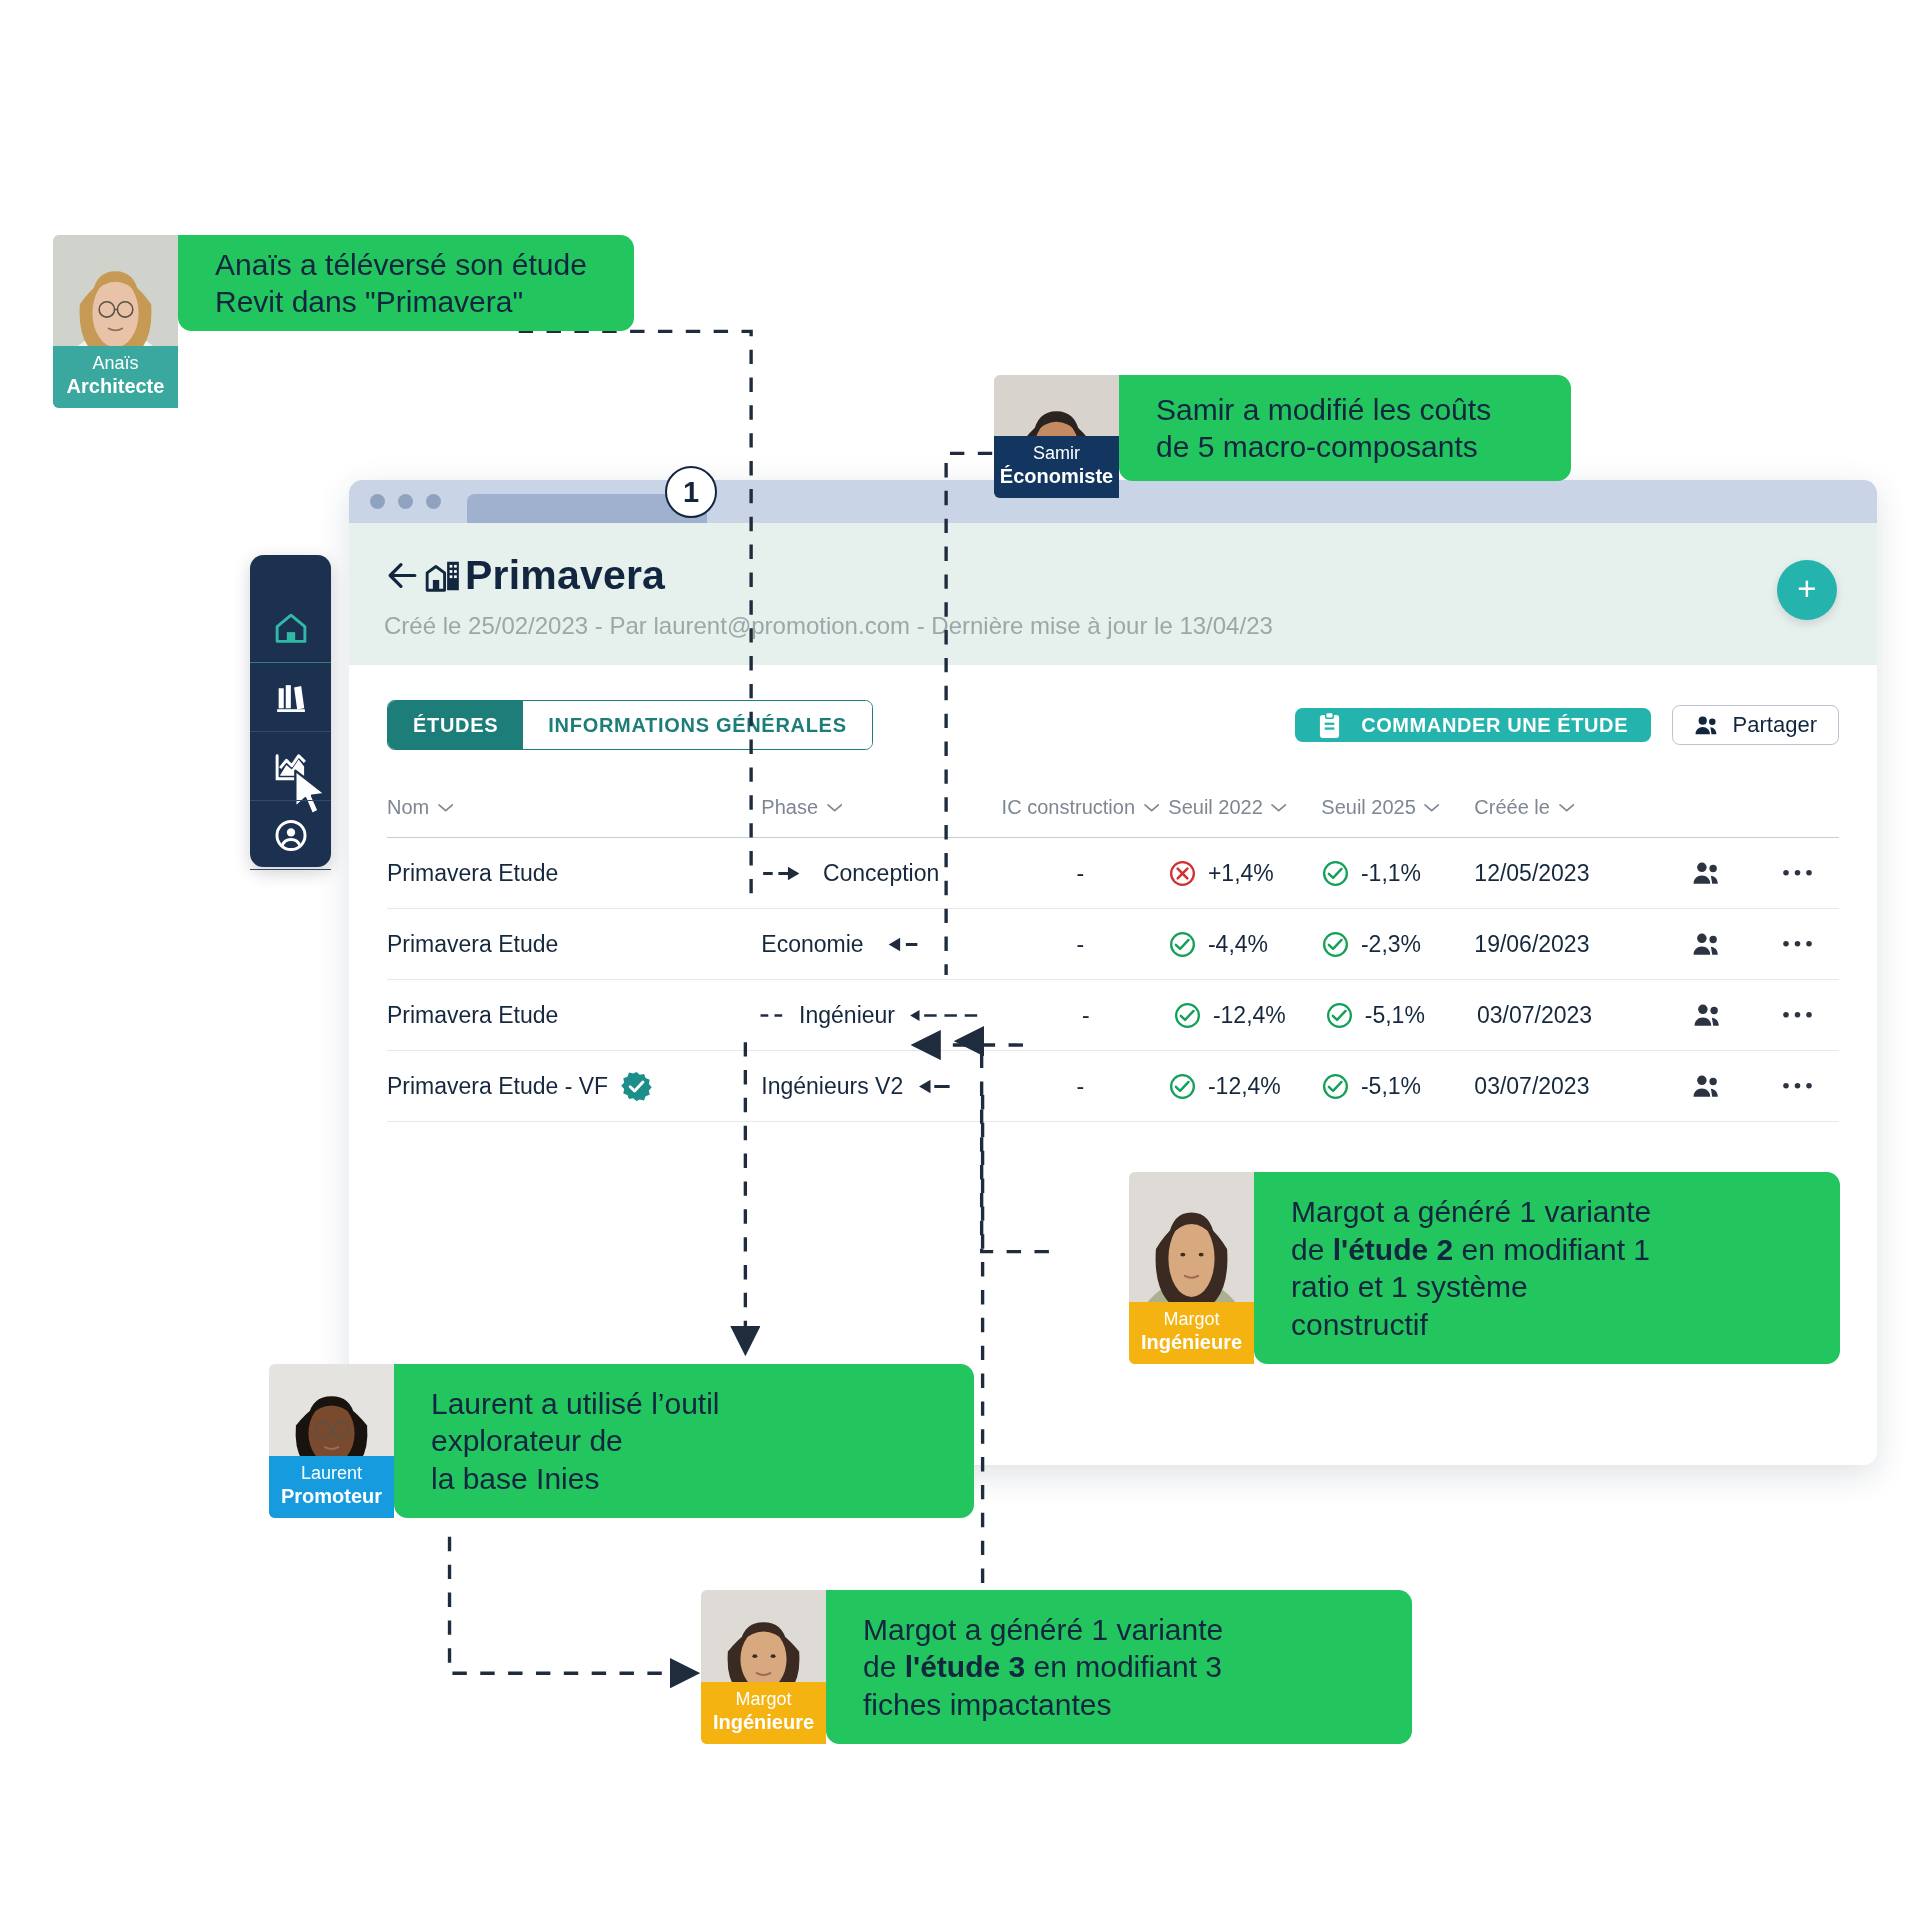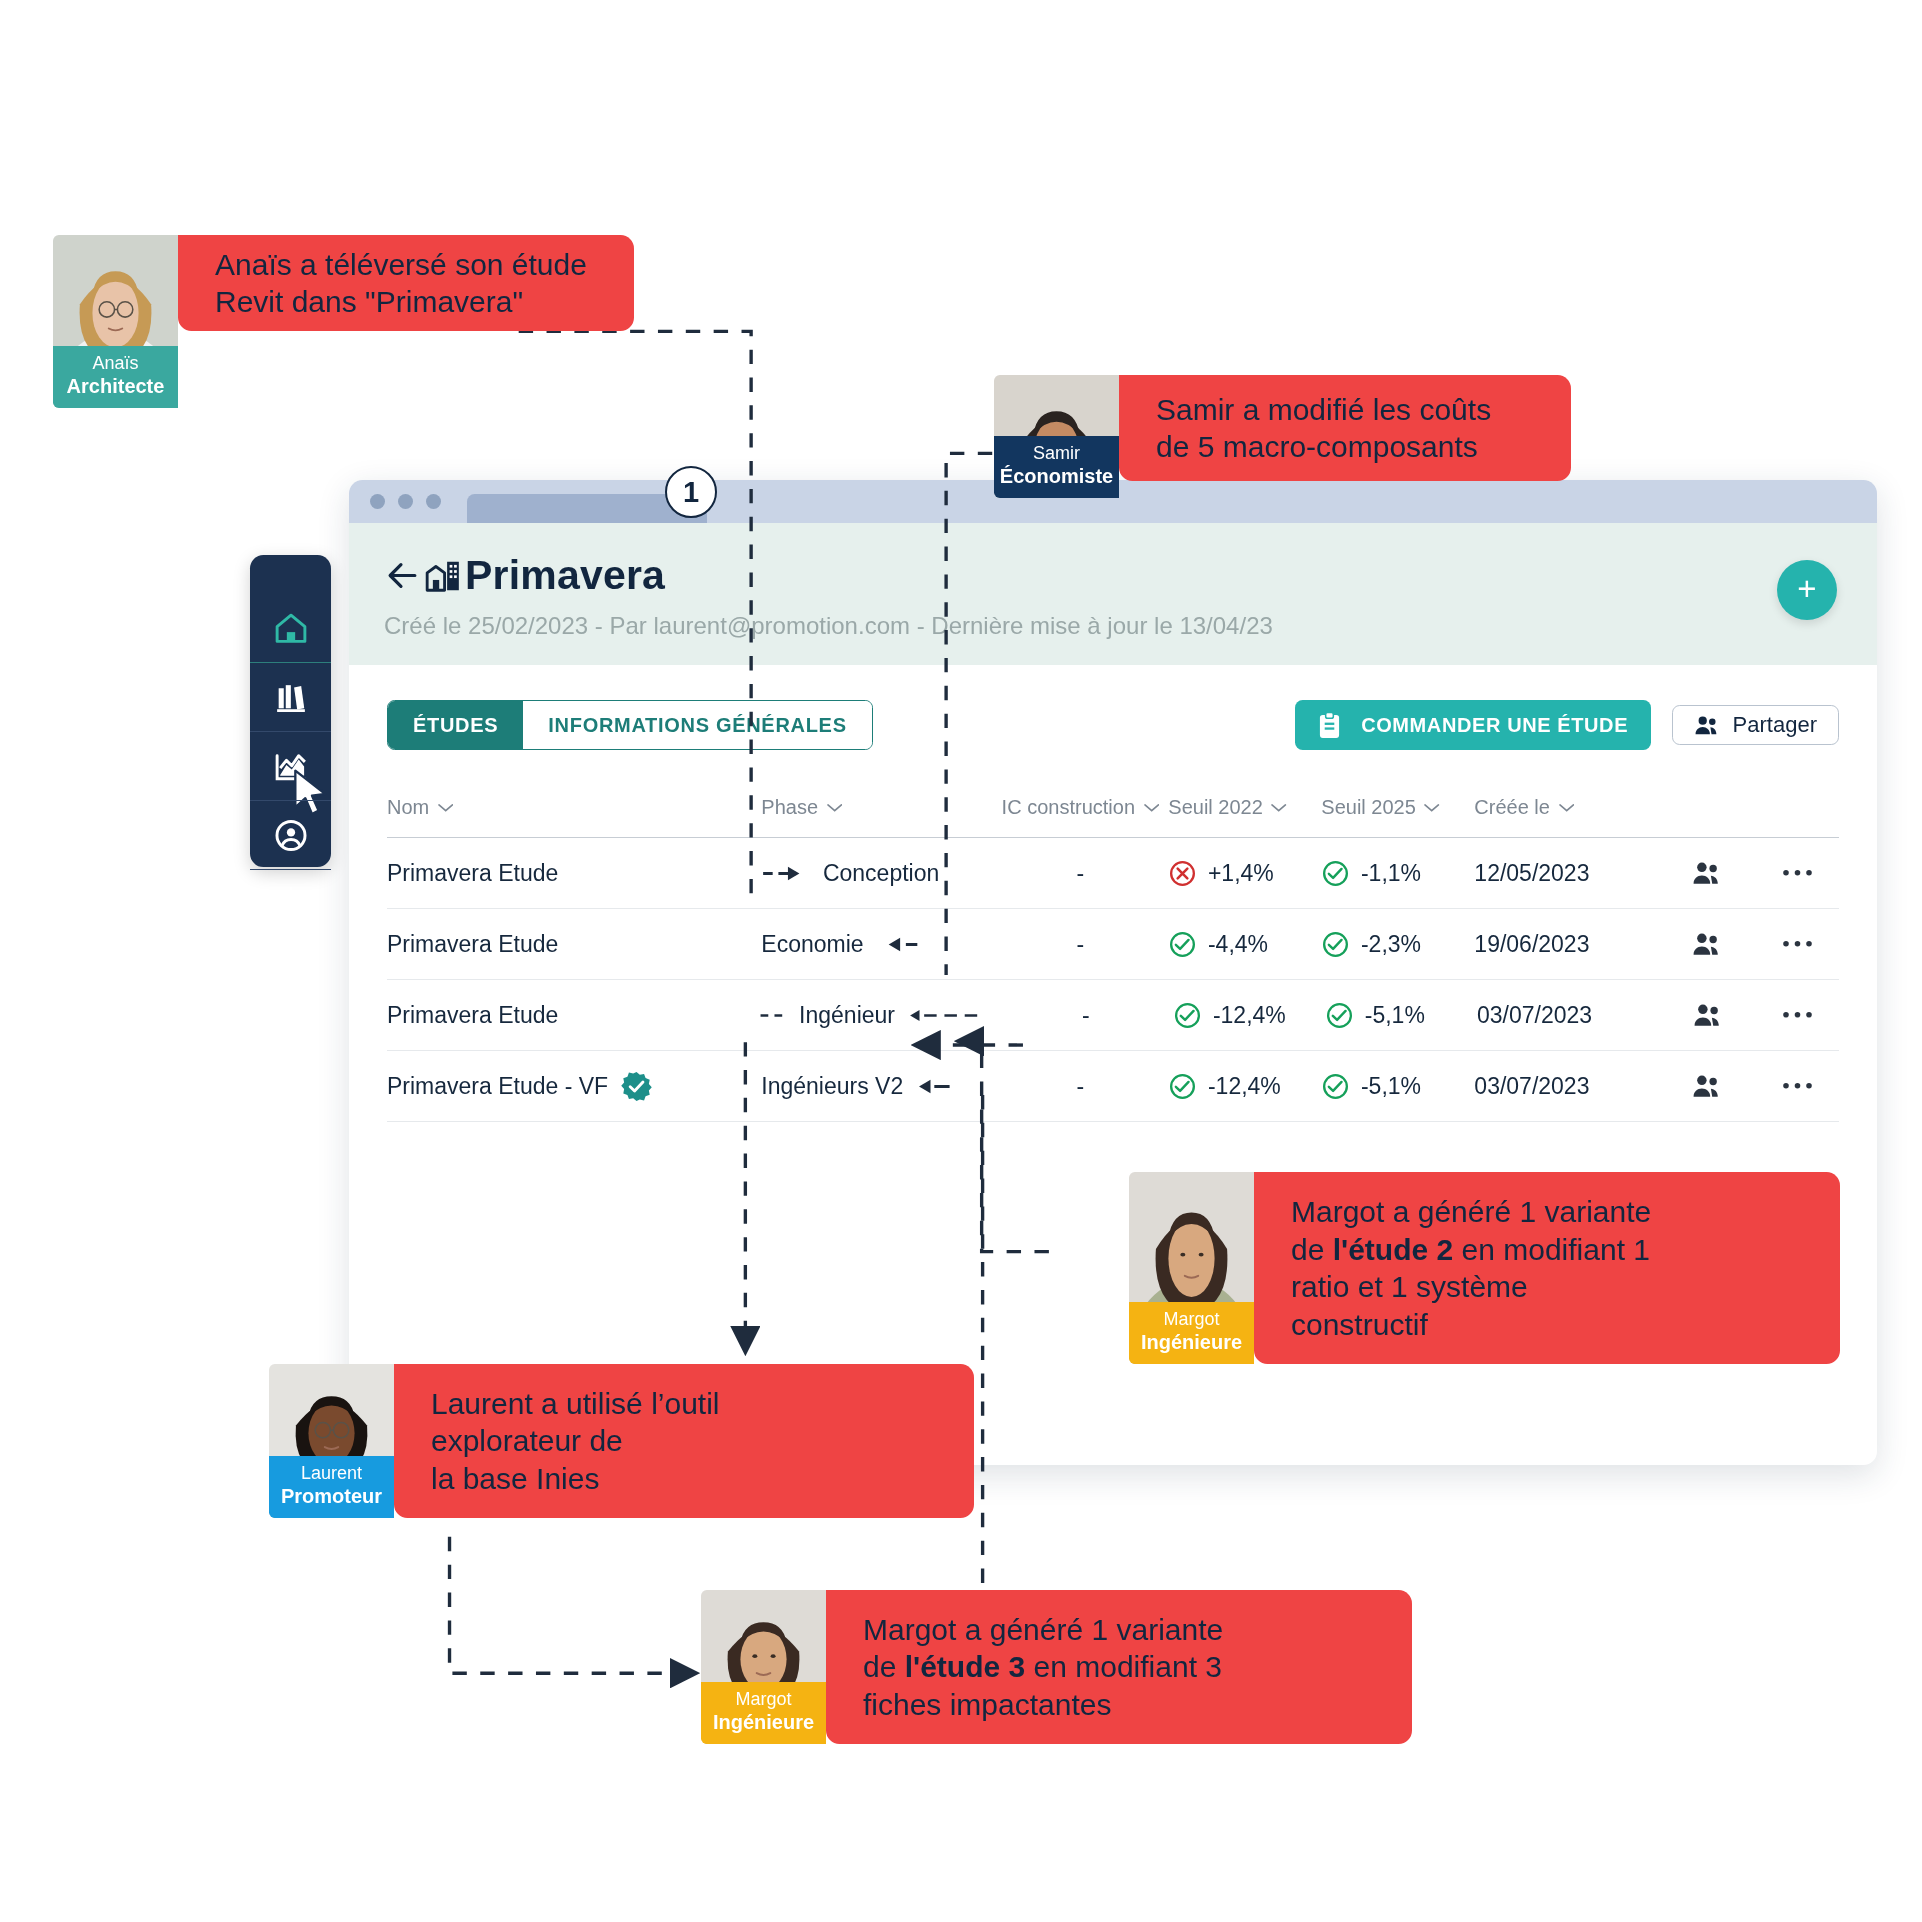--- a/index.html
+++ b/index.html
@@ -36,21 +36,21 @@
   #fab span{ color:#fff;font-size:33px;line-height:1;font-weight:300;margin-top:-3.8px;}
 
   
   #toolbar{ padding:35px 38px 0 38px; display:flex; align-items:center; }
   #tabs{ display:flex; border:1.9px solid #1d7d78; border-radius:7.7px; overflow:hidden; height:50px;}
   .tab{ display:flex;align-items:center; padding:0 25px; font-size:20px; font-weight:bold;
         letter-spacing:0.7px; }
   .tab.active{ background:#1d7d78; color:#ffffff; }
   .tab.inactive{ background:#ffffff; color:#1d7d78; }
   #toolbar-right{ margin-left:auto; display:flex; align-items:center; gap:21px; }
-  #order-btn{ background:#25b3ad; color:#fff; border-radius:7.7px; height:50px;
+  #order-btn{ background:#25b3ad; color:#fff; border-radius:7.7px; height:34px;
       display:flex;align-items:center;gap:20px;padding:0 23px; font-size:20px;font-weight:bold;
       letter-spacing:0.6px;}
   #share-btn{ background:#fff; color:#12263f; border:1.9px solid #b9c3cf; border-radius:7.7px;
       height:40px; display:flex;align-items:center;gap:11.5px;padding:0 21px; font-size:22px;}
 
   
   #table{ margin:46px 38px 0 38px; }
   .thead{ display:flex; align-items:flex-end; padding-bottom:18px; border-bottom:1.9px solid #c7cdd4;}
   .th{ font-size:20px; color:#7d8792; display:flex; align-items:center; gap:8.6px; }
   .tr{ display:flex; align-items:center; height:71px; border-bottom:1.4px solid #e6e9ec; }
@@ -81,21 +81,21 @@
              position:relative; }
   .nav-cell + .nav-cell{ border-top:1px solid #33496b; }
   .nav-cell.accent{ border-top:1px solid #2d7f7c; }
   #cursor{ position:absolute; left:42px; top:37px; width:40px;height:50px; }
 
   
   .callout{
     position:absolute; display:flex; align-items:stretch; z-index:9;
   }
   .callout .bubble{
-    background:#ef4444; border-radius:13.4px; display:flex; align-items:center;
+    background:#22c55e; border-radius:13.4px; display:flex; align-items:center;
     padding:25px 37px; font-size:30px; line-height:1.25; color:#12263f;
   }
   .callout .bubble b{ font-weight:bold; }
   .avatar{
     width:125px; flex:none; position:relative; border-radius:5.8px 0 0 5.8px;
     overflow:hidden; z-index:2; align-self:flex-start;
   }
   .avatar .photo{ width:125px; display:block; }
   .badge-name{
     position:absolute; left:0; right:0; bottom:0; padding:6.7px 5.8px 9.6px 5.8px;

